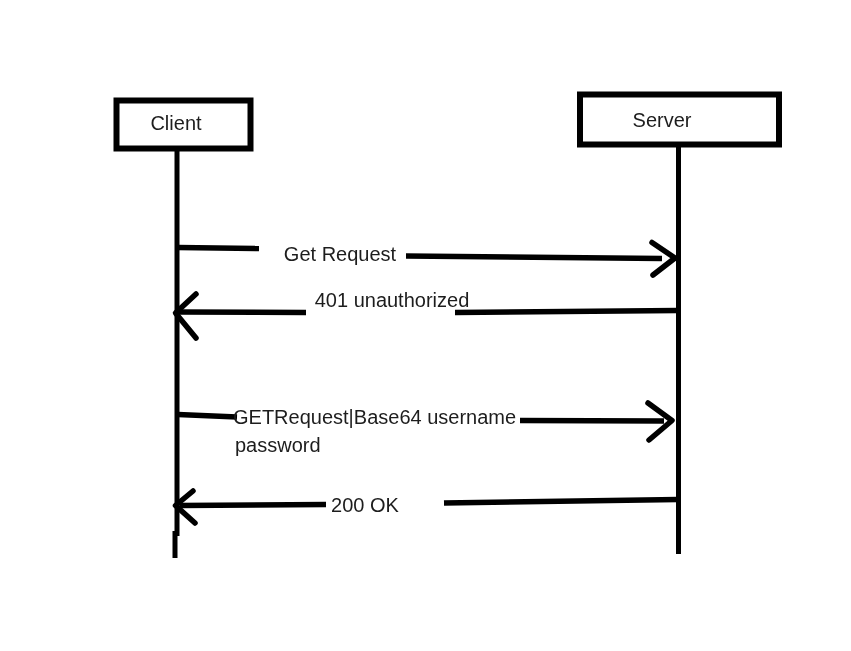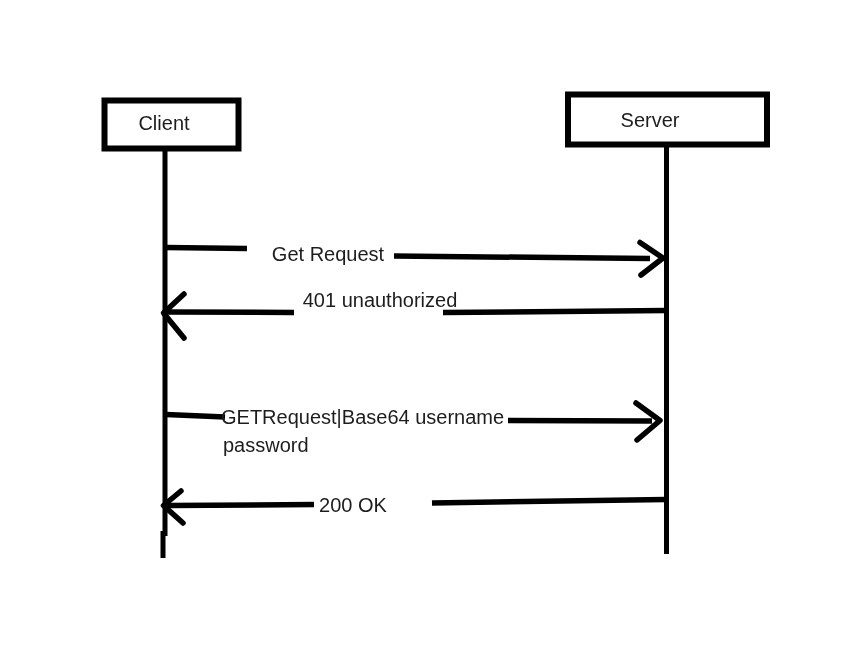--- a/index.html
+++ b/index.html
@@ -10,20 +10,21 @@
     width: 851px;
     height: 651px;
     overflow: hidden;
     font-family: "Liberation Sans", sans-serif;
   }
   .canvas-wrap {
     position: relative;
     width: 834px;
     height: 651px;
     background: #ffffff;
+    margin-left: 12px;
   }
   svg { display: block; }
   .actor-box {
     fill: #ffffff;
     stroke: #000000;
     stroke-width: 6;
   }
   .lifeline {
     stroke: #000000;
     stroke-width: 5;

